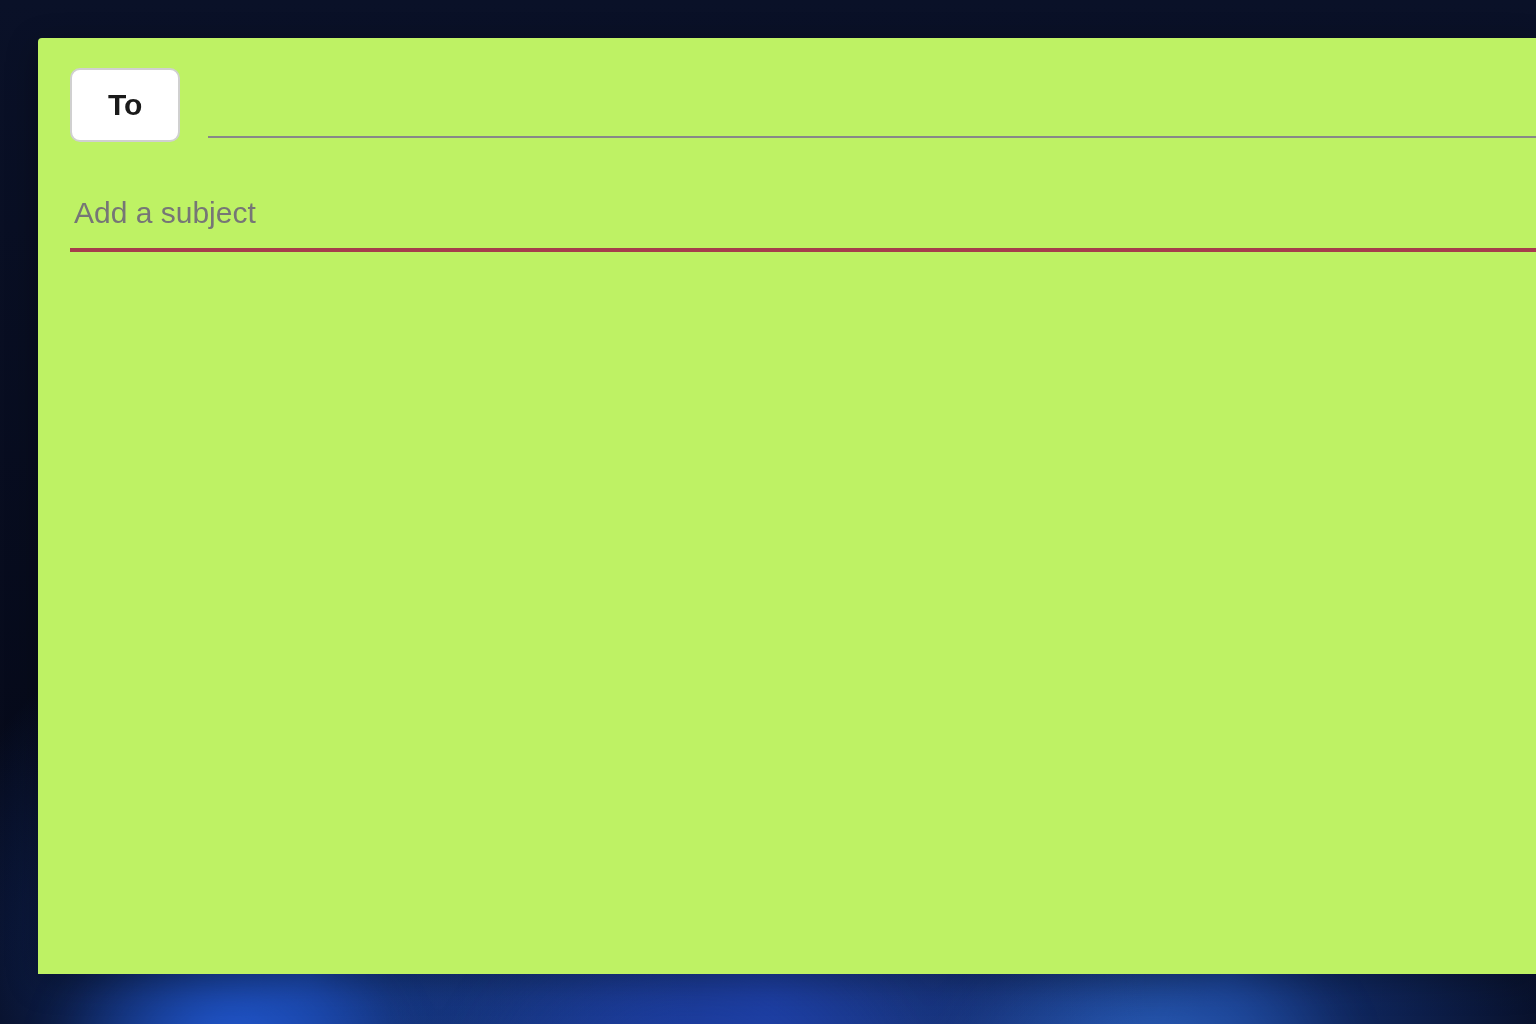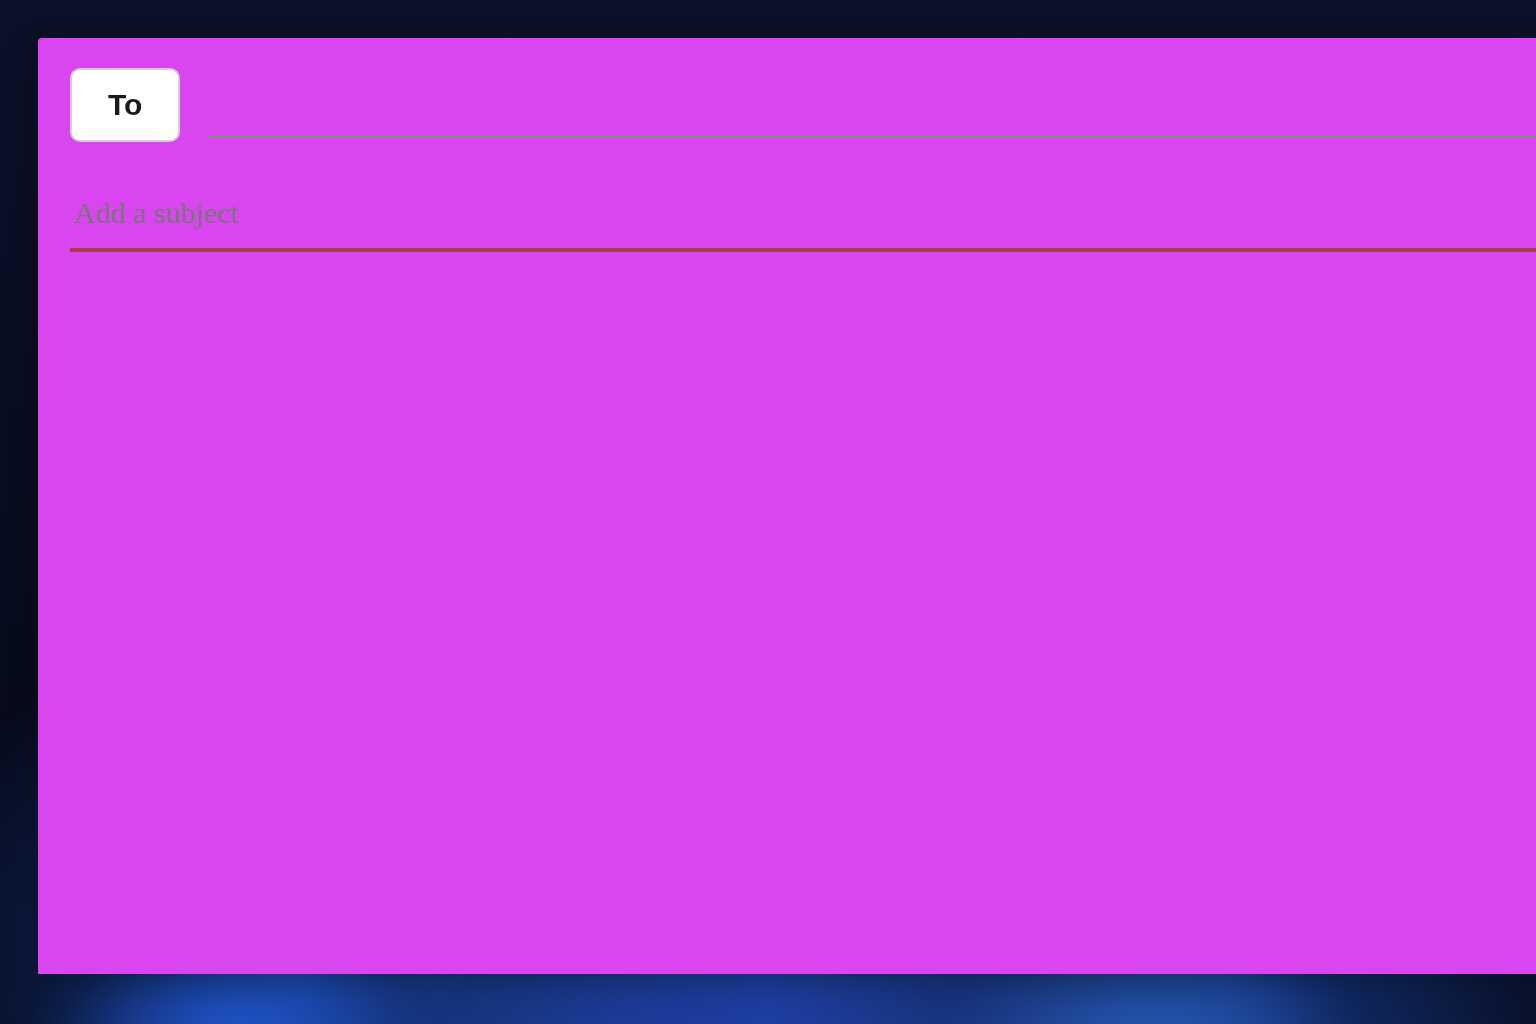--- a/index.html
+++ b/index.html
@@ -42,21 +42,21 @@
         radial-gradient(ellipse 350px 250px at 75% 85%, rgba(59, 130, 246, 0.6) 0%, transparent 60%);
       filter: blur(20px);
     }
     
     .compose-window {
       position: absolute;
       top: 38px;
       left: 38px;
       right: 0;
       bottom: 50px;
-      background: #d946ef;
+      background: #bef264;
       border-radius: 4px 0 0 0;
       box-shadow: 0 8px 32px rgba(0, 0, 0, 0.3);
       display: flex;
       flex-direction: column;
       overflow: hidden;
     }
     
     .to-row {
       display: flex;
       align-items: center;
@@ -92,21 +92,21 @@
       padding: 40px 0 0 32px;
     }
     
     .subject-input {
       width: 100%;
       border: none;
       border-bottom: 4px solid #a63d4c;
       font-size: 30px;
       padding: 14px 4px 18px 4px;
       outline: none;
-      font-family: Liberation Serif, serif;
+      font-family: Liberation Sans, sans-serif;
       color: #333;
       background: transparent;
     }
     
     .subject-input::placeholder {
       color: #767676;
     }
     
     .body-area {
       flex: 1;

